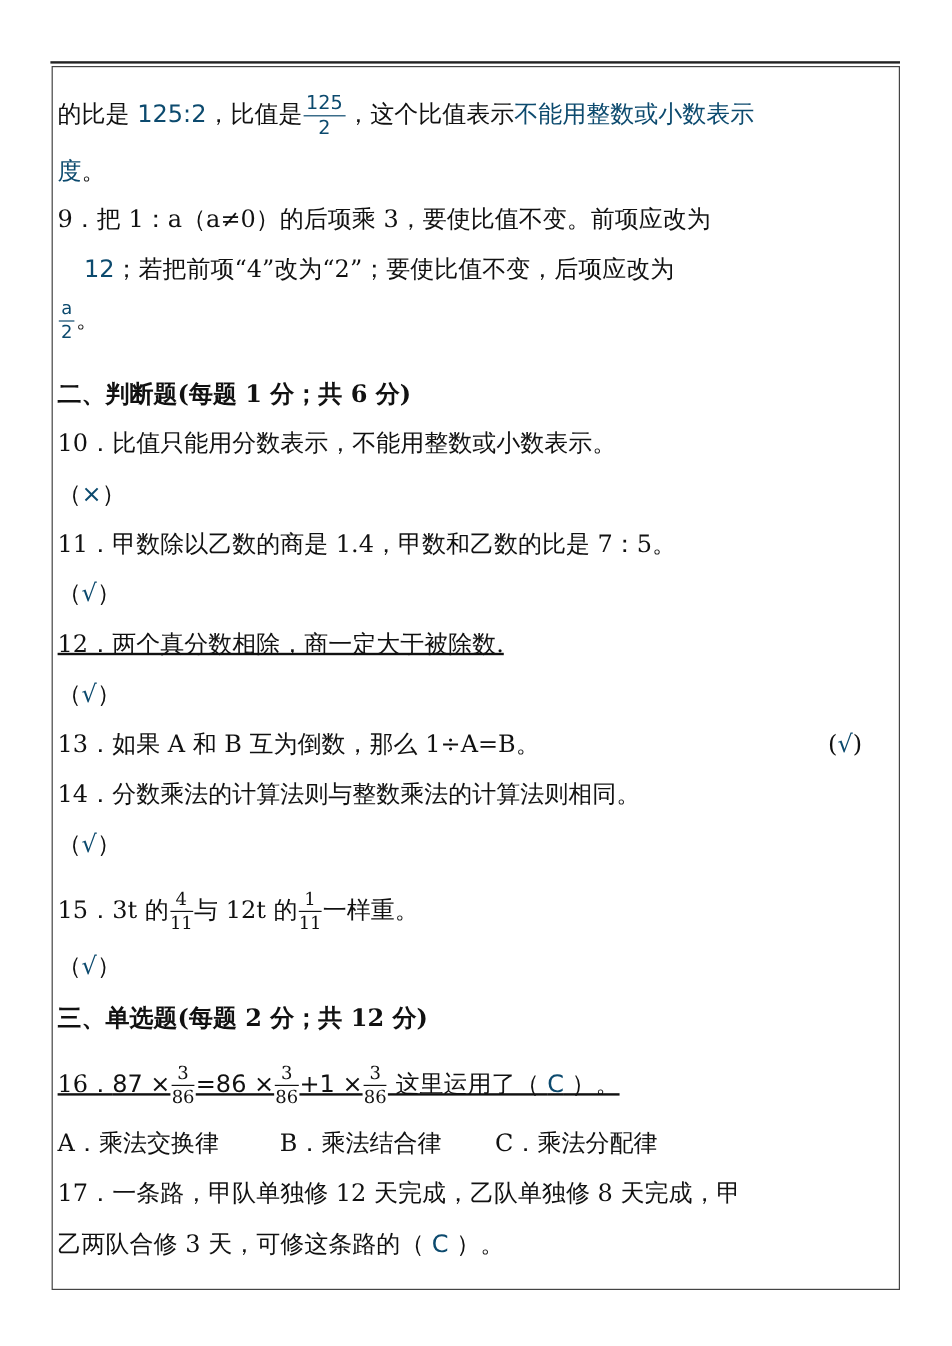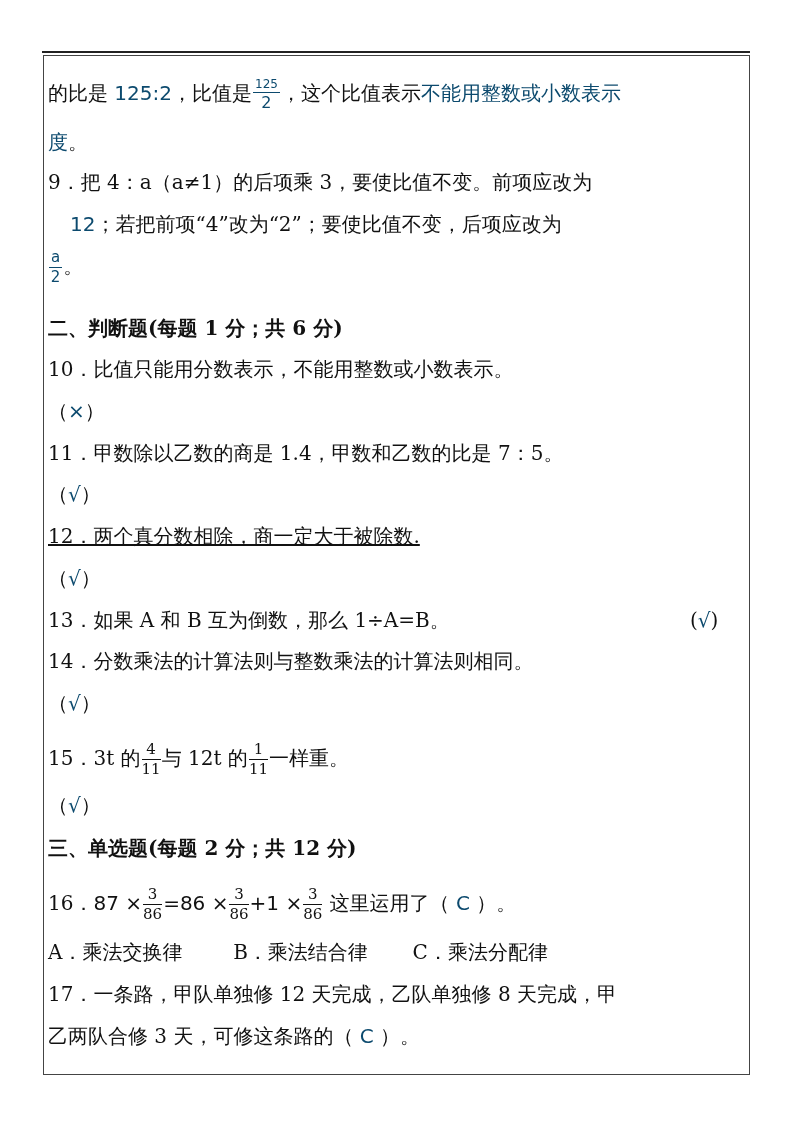--- a/index.html
+++ b/index.html
@@ -6,39 +6,39 @@
   body { width: 793px; height: 1122px; position: relative; overflow: hidden;
          font-family: "DejaVu Serif", "Liberation Serif", serif; color: #111; }
   .top-rule { position: absolute; left: 42px; top: 51px; width: 708px; height: 2px; background: #222; }
   .box { position: absolute; left: 43px; top: 55px; width: 707px; height: 1020px;
          border: 1px solid #444; box-sizing: border-box; }
   .line { position: absolute; left: 48px; font-size: 20px; white-space: nowrap; line-height: 24px; }
   .red { color: #0c4a6e; }
   .sans { font-family: "DejaVu Sans", "Liberation Sans", sans-serif; }
   .bold { font-weight: bold; }
   .frac { display: inline-block; vertical-align: middle; text-align: center; line-height: 1; margin: 0 1px; }
-  .frac .num { display: block; font-size: 12px; padding: 0 2px 2px 2px; border-bottom: 1.5px solid currentColor; }
+  .frac .num { display: block; font-size: 16px; padding: 0 2px 2px 2px; border-bottom: 1.5px solid currentColor; }
   .frac .den { display: block; font-size: 16px; padding-top: 2px; }
   .frac.small .num, .frac.small .den { font-size: 15px; }
   .mark { position: absolute; font-size: 20px; }
 </style>
 </head>
 <body>
 
 <div class="top-rule"></div>
 <div class="box"></div>
 
 <div class="line" style="top:78px;">
   <span>的比是 </span><span class="red sans">125:2</span><span>，比值是</span><span class="frac red sans"><span class="num">125</span><span class="den">2</span></span><span>，这个比值表示</span><span class="red sans">不能用整数或小数表示</span>
 </div>
 <div class="line" style="top:130px;">
   <span class="red sans">度</span><span>。</span>
 </div>
 
-<div class="line" style="top:170px;">9．把 4：a（a≠1）的后项乘 3，要使比值不变。前项应改为</div>
+<div class="line" style="top:170px;">9．把 1：a（a≠0）的后项乘 3，要使比值不变。前项应改为</div>
 <div class="line" style="top:212px;margin-left:22px;">
   <span class="red sans">12</span><span>；若把前项“4”改为“2”；要使比值不变，后项应改为</span>
 </div>
 <div class="line" style="top:250px;">
   <span class="frac red sans small"><span class="num">a</span><span class="den">2</span></span><span>。</span>
 </div>
 
 <div class="line bold" style="top:316px;">二、判断题(每题 1 分；共 6 分)</div>
 
 <div class="line" style="top:357px;">10．比值只能用分数表示，不能用整数或小数表示。</div>
@@ -56,21 +56,21 @@
 <div class="line" style="top:649px;">14．分数乘法的计算法则与整数乘法的计算法则相同。</div>
 <div class="line" style="top:691px;"><span>（</span><span class="red sans">√</span><span>）</span></div>
 
 <div class="line" style="top:742px;">
   <span>15．3t 的</span><span class="frac small"><span class="num">4</span><span class="den">11</span></span><span>与 12t 的</span><span class="frac small"><span class="num">1</span><span class="den">11</span></span><span>一样重。</span>
 </div>
 <div class="line" style="top:793px;"><span>（</span><span class="red sans">√</span><span>）</span></div>
 
 <div class="line bold" style="top:836px;">三、单选题(每题 2 分；共 12 分)</div>
 
-<div class="line" style="top:887px;">
+<div class="line" style="top:887px;text-decoration:underline;">
   <span>16．</span><span class="sans">87 ×</span><span class="frac small"><span class="num">3</span><span class="den">86</span></span><span class="sans">=86 ×</span><span class="frac small"><span class="num">3</span><span class="den">86</span></span><span class="sans">+1 ×</span><span class="frac small"><span class="num">3</span><span class="den">86</span></span><span> 这里运用了（ </span><span class="red sans">C</span><span> ）。</span>
 </div>
 <div class="line" style="top:940px;">
   <span>A．乘法交换律</span>
   <span style="display:inline-block;width:38px;"></span>
   <span>B．乘法结合律</span>
   <span style="display:inline-block;width:32px;"></span>
   <span>C．乘法分配律</span>
 </div>
 

